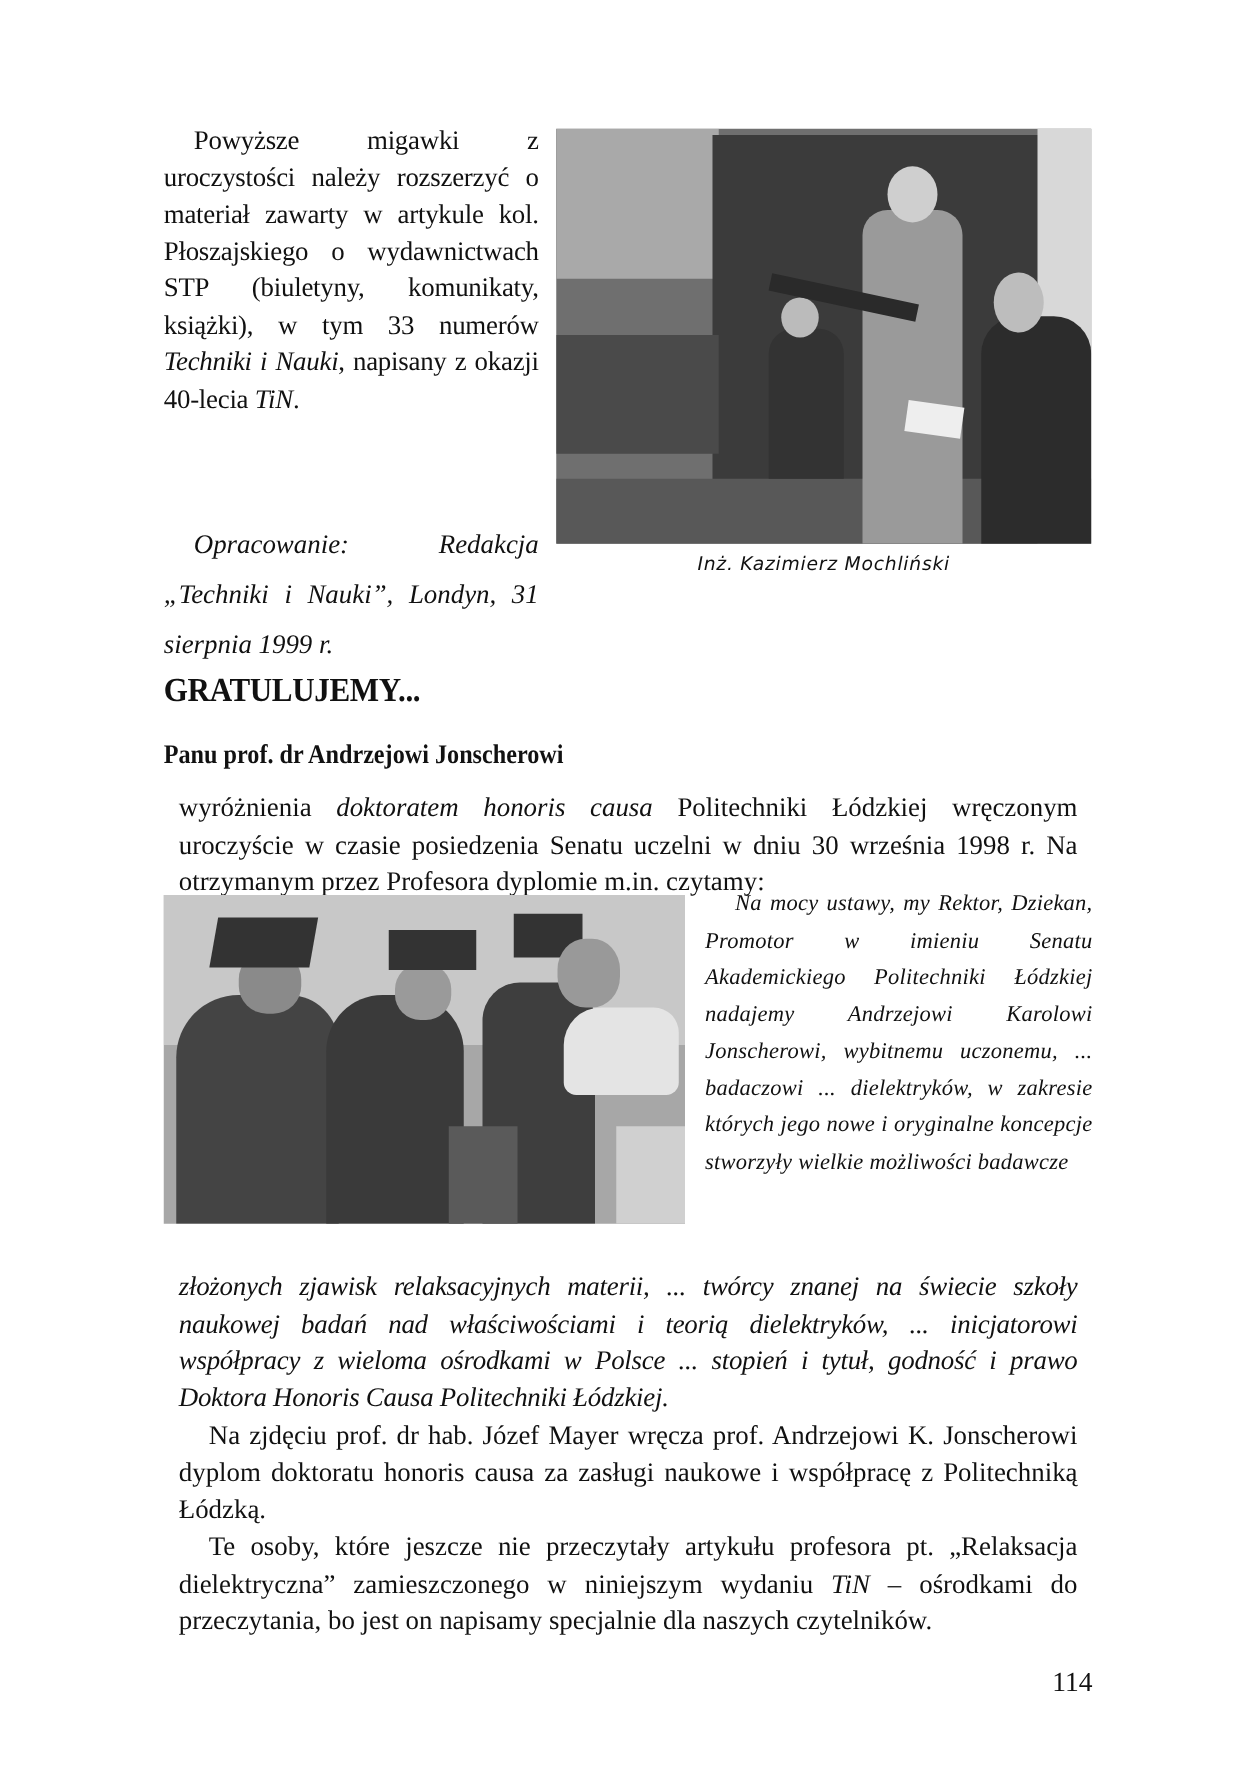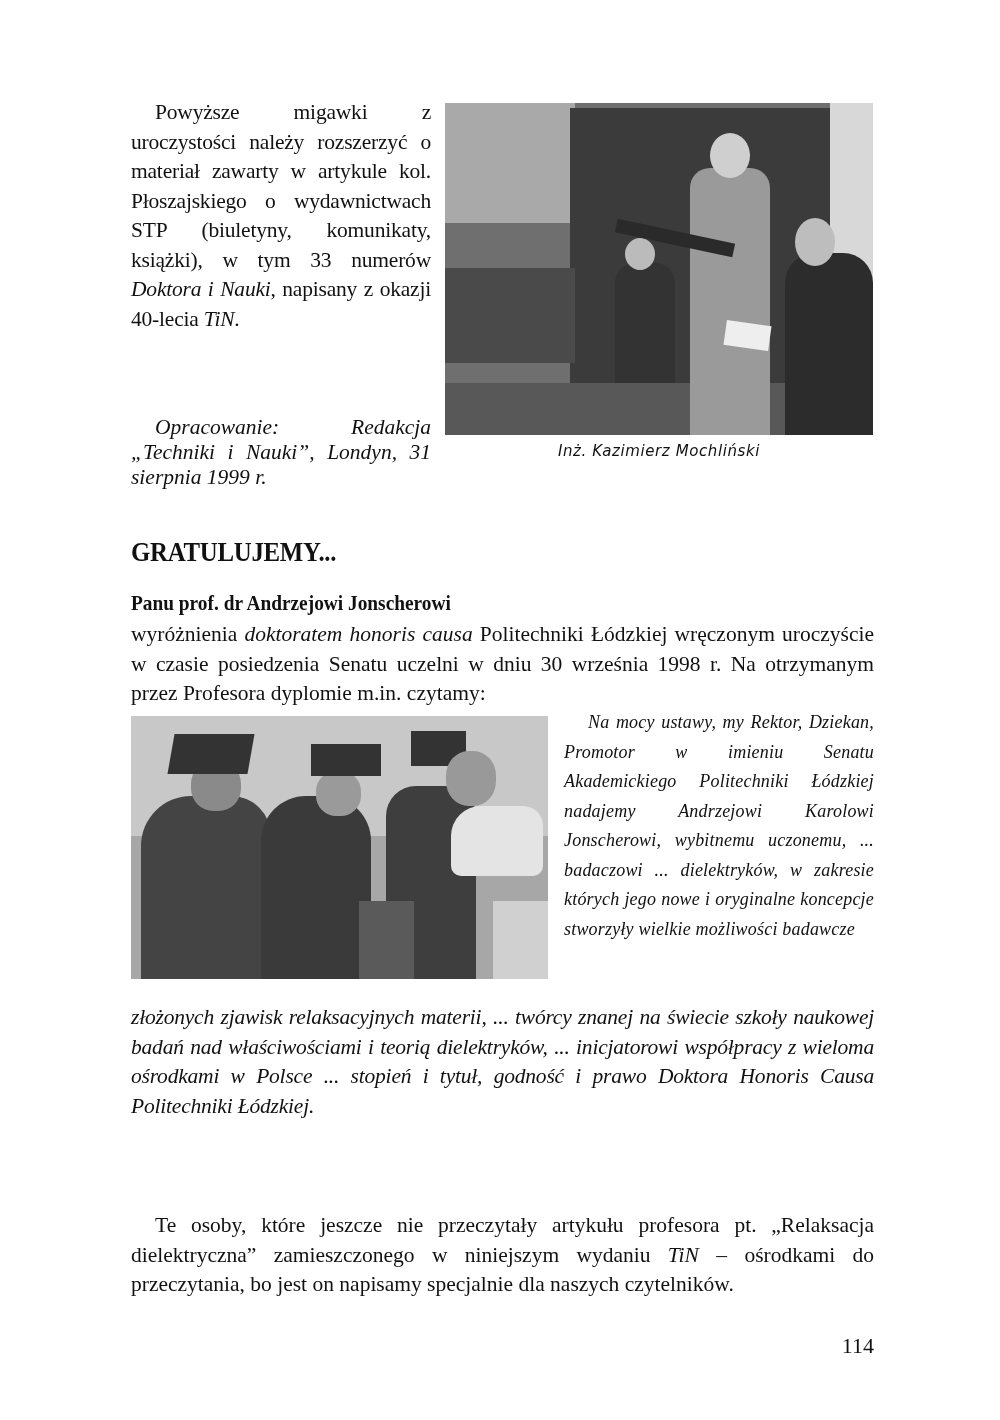--- a/index.html
+++ b/index.html
@@ -32,21 +32,21 @@
     }
     .col-left p { margin: 0; }
     .indent { text-indent: 24px; }
     .it { font-style: italic; }
     .credit {
       position: absolute;
       left: 131px;
       top: 415px;
       width: 300px;
       font-size: 21.5px;
-      line-height: 25px;
+      line-height: 40px;
       font-style: italic;
       text-align: justify;
       text-align-last: left;
     }
     .credit p { margin: 0; }
 
     .photo {
       position: absolute;
       overflow: hidden;
       background: #8a8a8a;
@@ -104,21 +104,21 @@
       white-space: nowrap;
     }
     .body-full {
       position: absolute;
       left: 131px;
       width: 743px;
       font-size: 21.5px;
       line-height: 29.5px;
       text-align: justify;
     }
-    .body-full p { margin: 0; }
+    .body-full p { margin: 12px; }
     .intro { top: 620px; }
     .intro .last { text-align-last: left; }
 
     .photo2 {
       left: 131px; top: 716px; width: 417px; height: 263px;
       background: #a7a7a7;
     }
     .photo2 .bg { position:absolute; left:0; top:0; width:417px; height:120px; background:#c8c8c8; }
     .photo2 .p1-body { position:absolute; left:10px; top:80px; width:130px; height:183px; background:#444; border-radius:50px 40px 0 0; }
     .photo2 .p1-cap { position:absolute; left:40px; top:18px; width:80px; height:40px; background:#333; transform: skewX(-10deg); }
@@ -171,21 +171,21 @@
       top: 1333px;
       font-size: 22px;
     }
   </style>
 </head>
 <body>
 
 <div class="page">
 
   <div class="col-left">
-    <p class="indent"><span>Powyższe migawki z uroczystości należy rozszerzyć o materiał zawarty w artykule kol. Płoszajskiego o wydawnictwach STP (biuletyny, komunikaty, książki), w tym 33 numerów </span><span class="it">Doktora i Nauki</span><span>, napisany z okazji 40-lecia </span><span class="it">TiN</span><span>.</span></p>
+    <p class="indent"><span>Powyższe migawki z uroczystości należy rozszerzyć o materiał zawarty w artykule kol. Płoszajskiego o wydawnictwach STP (biuletyny, komunikaty, książki), w tym 33 numerów </span><span class="it">Techniki i Nauki</span><span>, napisany z okazji 40-lecia </span><span class="it">TiN</span><span>.</span></p>
   </div>
 
   <div class="credit">
     <p class="indent">Opracowanie: Redakcja „Techniki i Nauki”, Londyn, 31 sierpnia 1999 r.</p>
   </div>
 
   <div class="photo photo1">
     <div class="wall-left"></div>
     <div class="backdrop"></div>
     <div class="wall-right"></div>
@@ -226,20 +226,23 @@
   </div>
 
   <div class="quote">
     <p class="indent">Na mocy ustawy, my Rektor, Dziekan, Promotor w imieniu Senatu Akademickiego Politechniki Łódzkiej nadajemy Andrzejowi Karolowi Jonscherowi, wybitnemu uczonemu, ... badaczowi ... dielektryków, w zakresie których jego nowe i oryginalne koncepcje stworzyły wielkie możliwości badawcze</p>
   </div>
 
   <div class="body-full quote-cont">
     <p class="last">złożonych zjawisk relaksacyjnych materii, ... twórcy znanej na świecie szkoły naukowej badań nad właściwościami i teorią dielektryków, ... inicjatorowi współpracy z wieloma ośrodkami w Polsce ... stopień i tytuł, godność i prawo Doktora Honoris Causa Politechniki Łódzkiej.</p>
   </div>
 
+  <div class="body-full para2">
+    <p class="indent last">Na zjdęciu prof. dr hab. Józef Mayer wręcza prof. Andrzejowi K. Jonscherowi dyplom doktoratu honoris causa za zasługi naukowe i współpracę z Politechniką Łódzką.</p>
+  </div>
 
   <div class="body-full para3">
     <p class="indent last"><span>Te osoby, które jeszcze nie przeczytały artykułu profesora pt. „Relaksacja dielektryczna” zamieszczonego w niniejszym wydaniu </span><span class="it">TiN</span><span> – ośrodkami do przeczytania, bo jest on napisamy specjalnie dla naszych czytelników.</span></p>
   </div>
 
 
   <div class="page-number">114</div>
 </div>
 
 </body></html>

